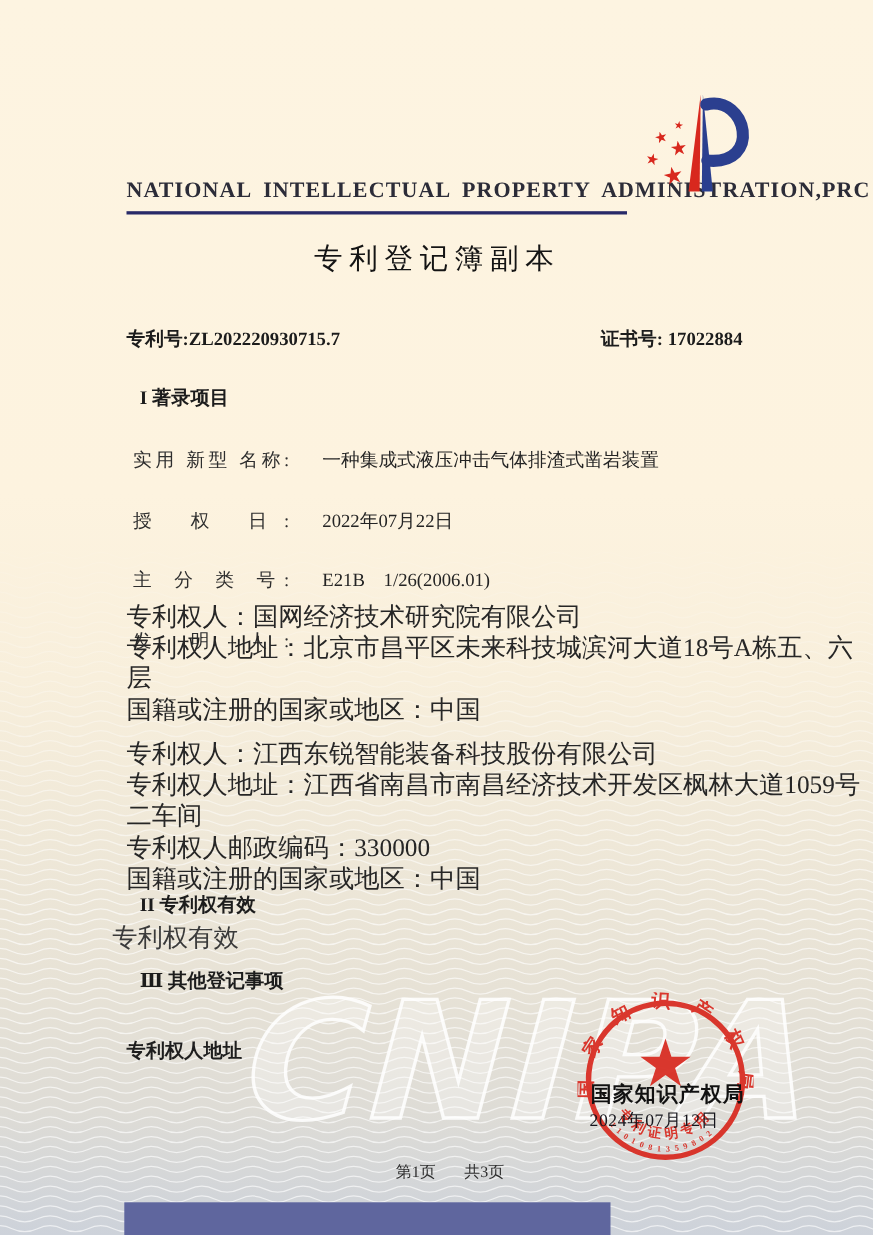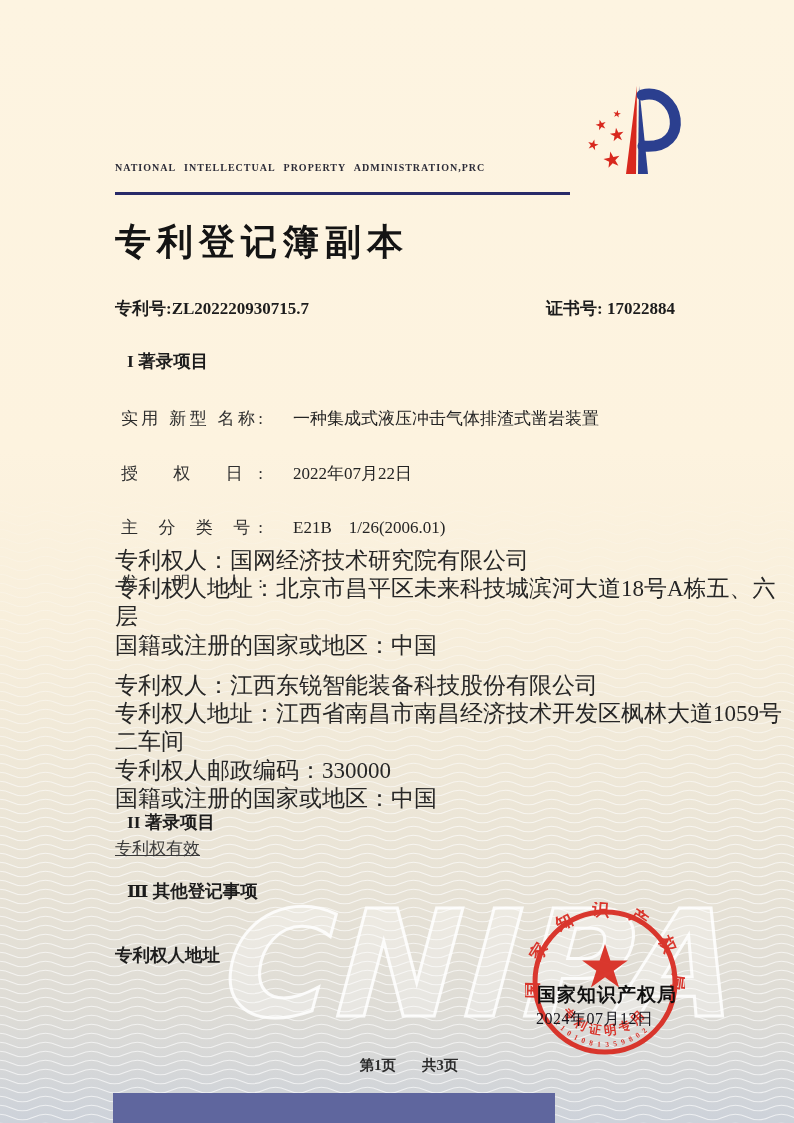--- a/index.html
+++ b/index.html
@@ -22,63 +22,63 @@
   
   #waves{position:absolute;left:0;top:0;z-index:0;pointer-events:none;}
   #watermark{position:absolute;left:175px;top:858px;z-index:1;pointer-events:none;}
   
   .agency-cn{
     position:absolute;left:115px;top:108px;z-index:2;
     font-size:30px;font-weight:bold;letter-spacing:15px;color:var(--navy);
   }
   .agency-en{
     position:absolute;left:115px;top:162px;z-index:2;
-    font-size:10px;font-weight:bold;letter-spacing:1px;word-spacing:5px;color:#2c2c38;
+    font-size:20px;font-weight:bold;letter-spacing:1px;word-spacing:5px;color:#2c2c38;
   }
   .header-divider{
     position:absolute;left:115px;top:192px;width:455px;height:3px;
     background:var(--navy);z-index:2;
   }
   #logo{position:absolute;left:580px;top:84px;z-index:2;}
   
   .doc-title{
     position:absolute;left:115px;top:218px;width:565px;z-index:2;
-    font-size:36px;font-weight:bold;letter-spacing:6px;color:#141414;
+    text-align:center;font-size:26px;font-weight:normal;letter-spacing:6px;color:#141414;
   }
   .meta-row{
     position:absolute;left:115px;top:297px;width:560px;z-index:2;
     display:flex;justify-content:space-between;
     font-size:17px;font-weight:bold;color:#1c1c1c;
   }
   
   .sec-heading{position:absolute;left:115px;z-index:2;font-size:17.5px;font-weight:bold;color:#1c1c1c;margin-left:12px;}
   .fields{position:absolute;left:115px;top:379px;z-index:2;font-size:17px;}
   .field-row{display:flex;align-items:baseline;height:26.5px;margin-top:28px;}
   .field-label{
     display:inline-block;width:142px;margin-left:6px;
     text-align:justify;text-align-last:justify;color:#2e2e2e;
   }
   .field-value{margin-left:30px;white-space:pre-wrap;color:#242424;}
   .patentee{position:absolute;left:115px;z-index:2;font-size:23px;line-height:28.2px;color:#262626;}
-  .plain-line{position:absolute;left:115px;z-index:2;font-size:17px;color:#3a3a3a;text-decoration:underline;}
+  .plain-line{position:absolute;left:102px;z-index:2;font-size:23px;color:#3a3a3a;}
   .grant-label{position:absolute;left:115px;top:943px;z-index:2;font-size:17.5px;font-weight:bold;color:#1e1e1e;}
   
   #seal{position:absolute;left:525px;top:902px;z-index:3;opacity:.92;}
   .sig-agency{
     position:absolute;left:537px;top:982px;z-index:4;
     font-size:19px;font-weight:bold;letter-spacing:1px;color:#111;
   }
   .sig-date{
     position:absolute;left:536px;top:1009px;z-index:4;
     font-size:16px;letter-spacing:.5px;color:#15151c;
   }
   
   .footer{
     position:absolute;left:0;top:1056px;width:794px;z-index:2;
-    text-align:center;font-size:14.5px;color:#2c2c2c;padding-left:24px;font-weight:bold;
+    text-align:center;font-size:14.5px;color:#2c2c2c;padding-left:24px;
   }
   .footer span{display:inline-block;}
   .footer .gap{width:26px;}
   .bottom-bar{
     position:absolute;left:113px;top:1093px;width:442px;height:30px;
     background:var(--bar);z-index:2;
   }
   
   .red-f{fill:var(--red);}
   .red-s{stroke:var(--red);fill:none;}
@@ -225,21 +225,21 @@
     <div>国籍或注册的国家或地区：中国</div>
   </div>
 
   <div class="patentee" style="top:672px">
     <div>专利权人：江西东锐智能装备科技股份有限公司</div>
     <div>专利权人地址：江西省南昌市南昌经济技术开发区枫林大道1059号二车间</div>
     <div>专利权人邮政编码：330000</div>
     <div>国籍或注册的国家或地区：中国</div>
   </div>
 
-  <div class="sec-heading" style="top:810px">II 著录项目</div>
+  <div class="sec-heading" style="top:810px">II 专利权有效</div>
   <div class="plain-line" style="top:837px">专利权有效</div>
 
   <div class="sec-heading" style="top:879px">Ⅲ 其他登记事项</div>
   <div class="grant-label">专利权人地址</div>
 
   <svg id="seal" width="160" height="160" viewBox="-80 -80 160 160">
     <defs>
       <path id="sealTop" d="M -62 26 A 67 67 0 1 1 62 26" fill="none"></path>
       <path id="sealBottom" d="M -44 29 A 52.7 52.7 0 0 0 44 29" fill="none"></path>
       <path id="sealCode" d="M -54 36 A 64.9 64.9 0 0 0 54 36" fill="none"></path>

